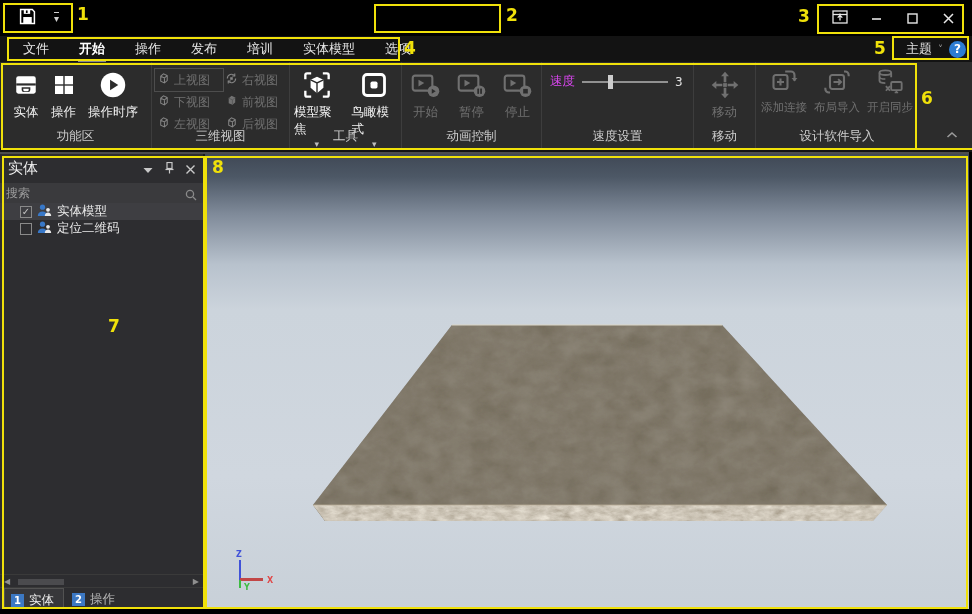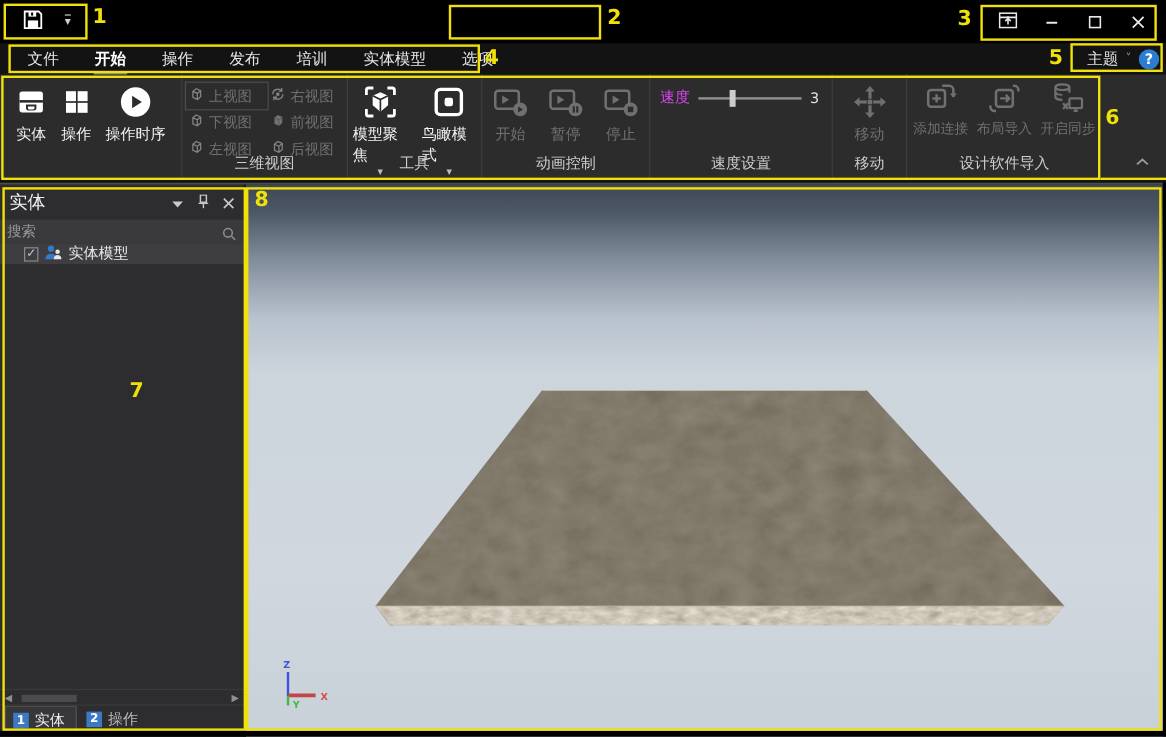--- a/index.html
+++ b/index.html
@@ -176,20 +176,21 @@
         <div class="big-btn">
           <span class="ico">
               <svg width="28" height="28" viewBox="0 0 24 24">
                 <circle cx="12" cy="12" r="10.5" fill="#fff"></circle>
                 <path d="M9.5 7.5l7 4.5-7 4.5z" fill="#2c2c2c"></path>
               </svg>
             </span>
           <span>操作时序</span>
         </div>
       </div>
+      <div class="rgroup-label">功能区</div>
     </div>
 
     <div class="rgroup" style="width:138px">
       <div class="view-grid">
         <div class="view-btn framed disabled">
           <span><svg width="13" height="13" viewBox="0 0 14 14">
                 <path d="M4 4.5l3-2.5 4 1.8v5.4l-3 2.5-4-1.8z M4 4.5l4 1.8 3-2.3 M8 6.3v5.4" fill="none" stroke="#858585" stroke-width="1.1"></path>
               </svg></span>
           <span>上视图</span>
         </div>
@@ -396,20 +397,30 @@
       </div>
       <div class="tree-row selected">
         <span class="checkbox">✓</span>
         <span><svg width="15" height="13" viewBox="0 0 15 13">
               <circle cx="5.5" cy="3.2" r="2.6" fill="#3878c8"></circle>
               <path d="M0.8 12c0-3 2-4.6 4.7-4.6S10.2 9 10.2 12z" fill="#3878c8"></path>
               <circle cx="11" cy="5.8" r="1.9" fill="#e8e8e8"></circle>
               <path d="M7.8 12c0-2.2 1.4-3.4 3.2-3.4s3.2 1.2 3.2 3.4z" fill="#e8e8e8"></path>
             </svg></span>
         <span>实体模型</span>
+      </div>
+      <div class="tree-row">
+        <span class="checkbox"></span>
+        <span><svg width="15" height="13" viewBox="0 0 15 13">
+              <circle cx="5.5" cy="3.2" r="2.6" fill="#3878c8"></circle>
+              <path d="M0.8 12c0-3 2-4.6 4.7-4.6S10.2 9 10.2 12z" fill="#3878c8"></path>
+              <circle cx="11" cy="5.8" r="1.9" fill="#e8e8e8"></circle>
+              <path d="M7.8 12c0-2.2 1.4-3.4 3.2-3.4s3.2 1.2 3.2 3.4z" fill="#e8e8e8"></path>
+            </svg></span>
+        <span>定位二维码</span>
       </div>
       <div class="tree-filler"></div>
       <div class="hscroll">
         <span class="hs-arrow" style="left:4px">◀</span>
         <span class="hs-thumb"></span>
         <span class="hs-arrow" style="right:4px">▶</span>
       </div>
       <div class="panel-tabs">
         <div class="ptab active">
           <span class="tab-badge">1</span>

